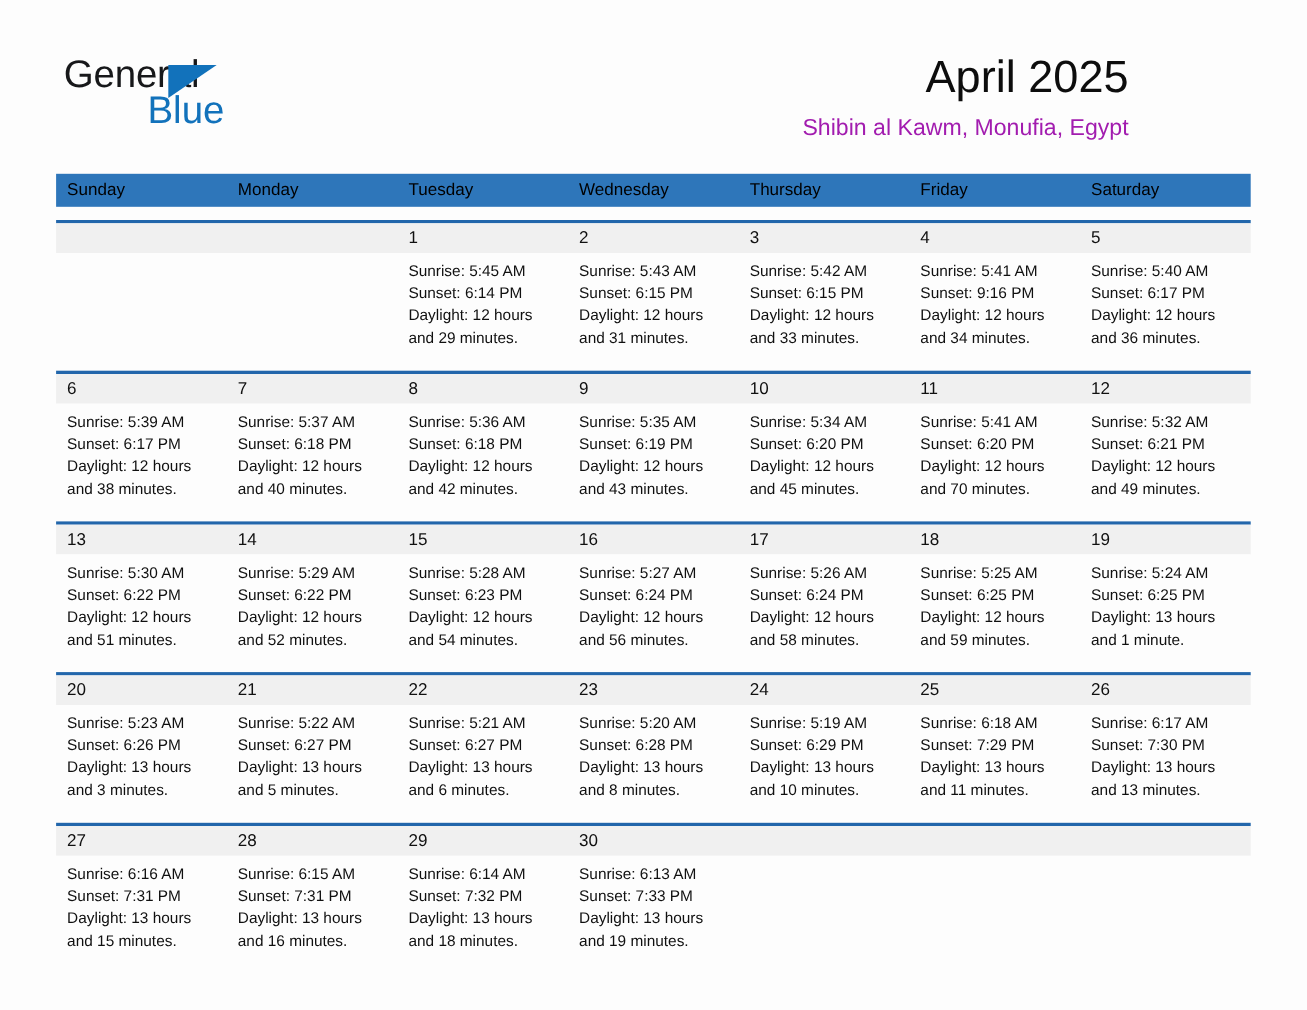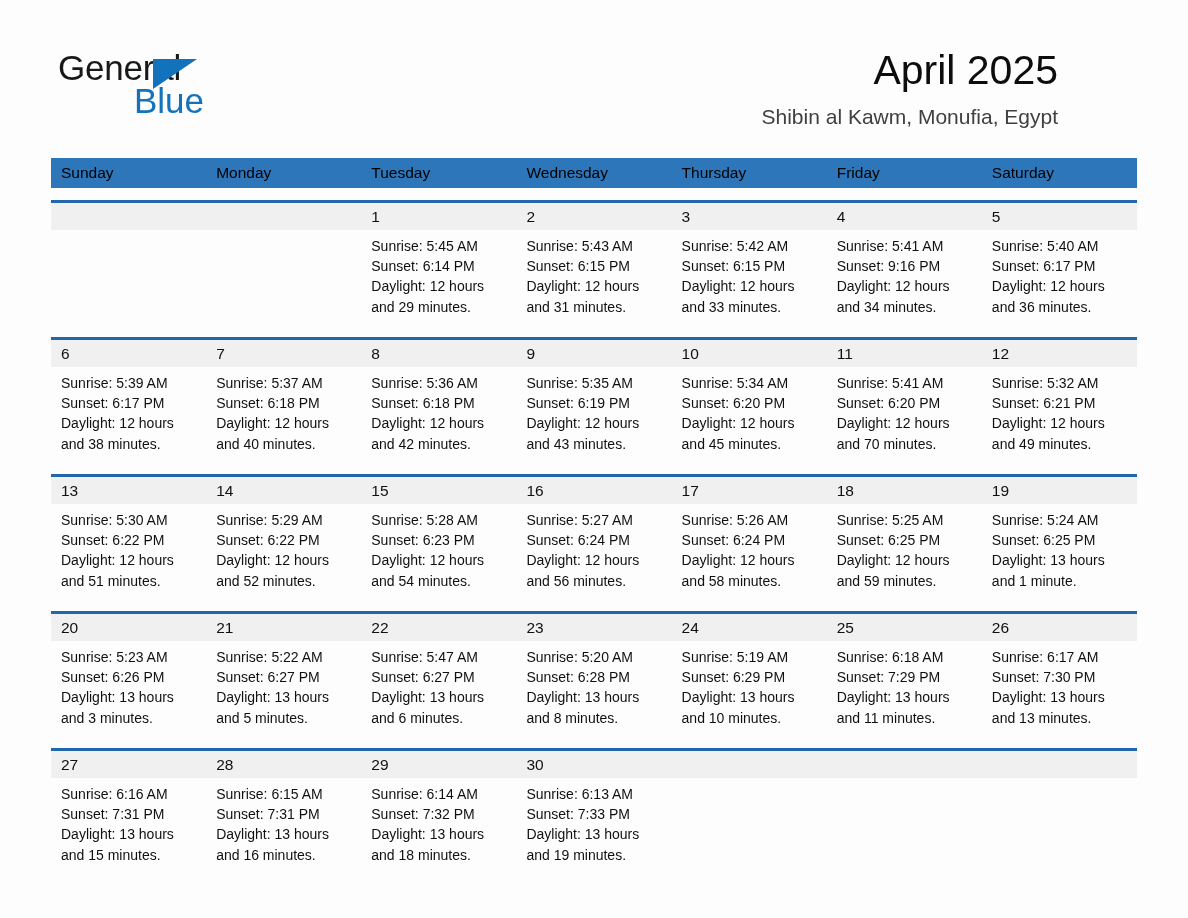--- a/index.html
+++ b/index.html
@@ -22,21 +22,20 @@
     box-sizing: border-box;
   }
 
   
   .header {
     position: absolute;
     left: 0;
     top: 0;
     width: 1084px;
     height: 150px;
-    padding-left: 32px;
   }
 
   .logo {
     position: absolute;
     left: 58px;
     top: 48px;
     width: 260px;
     height: 72px;
   }
   .logo-line1 {
@@ -77,21 +76,21 @@
   .cal-title {
     font-size: 41px;
     line-height: 52px;
     color: #0d0d0d;
     white-space: nowrap;
   }
   .cal-subtitle {
     margin-top: 8px;
     font-size: 21px;
     line-height: 26px;
-    color: #404040;
+    color: #a21caf;
     white-space: nowrap;
   }
 
   
   .calendar {
     position: absolute;
     left: 51px;
     top: 158px;
     width: 1086px;
   }
@@ -376,21 +375,21 @@
           <div class="ln">Daylight: 13 hours</div>
           <div class="ln">and 3 minutes.</div>
         </div>
         <div class="detail">
           <div class="ln">Sunrise: 5:22 AM</div>
           <div class="ln">Sunset: 6:27 PM</div>
           <div class="ln">Daylight: 13 hours</div>
           <div class="ln">and 5 minutes.</div>
         </div>
         <div class="detail">
-          <div class="ln">Sunrise: 5:47 AM</div>
+          <div class="ln">Sunrise: 5:21 AM</div>
           <div class="ln">Sunset: 6:27 PM</div>
           <div class="ln">Daylight: 13 hours</div>
           <div class="ln">and 6 minutes.</div>
         </div>
         <div class="detail">
           <div class="ln">Sunrise: 5:20 AM</div>
           <div class="ln">Sunset: 6:28 PM</div>
           <div class="ln">Daylight: 13 hours</div>
           <div class="ln">and 8 minutes.</div>
         </div>

